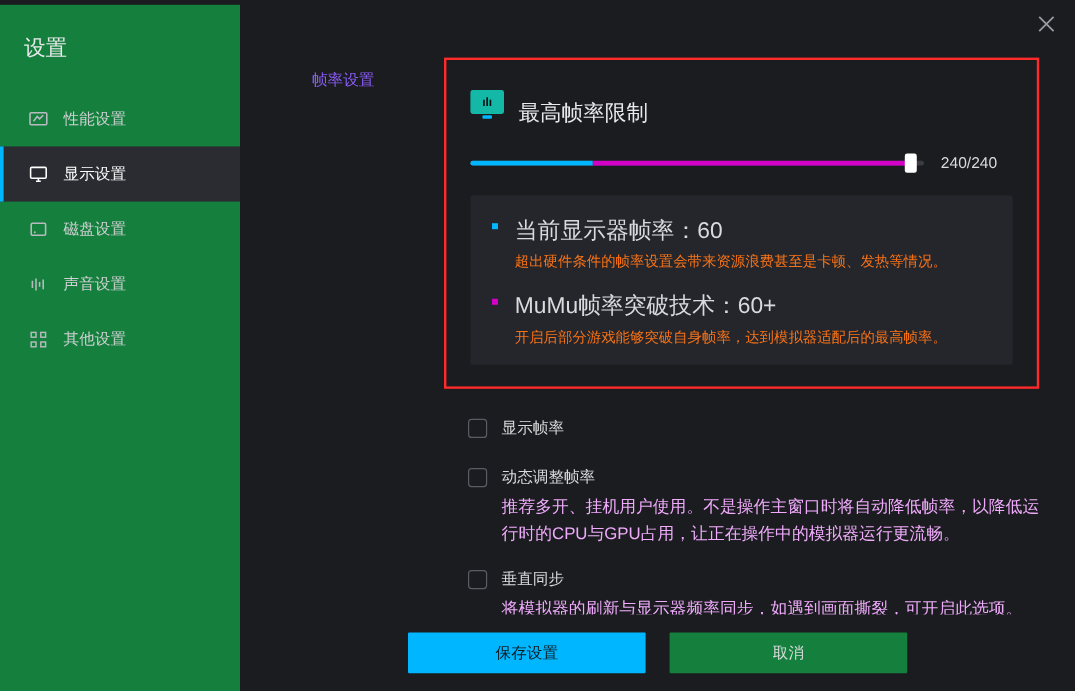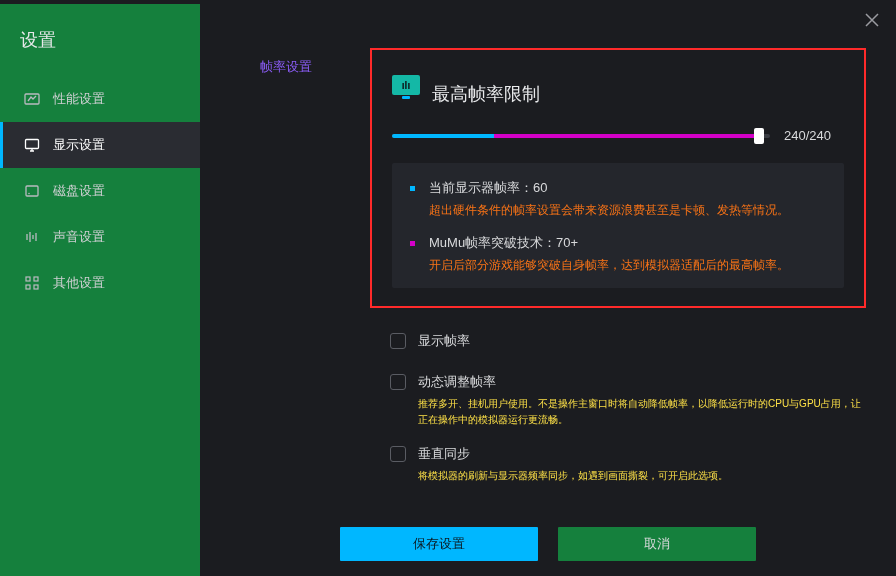--- a/index.html
+++ b/index.html
@@ -101,29 +101,29 @@
     border-radius: 2px;
     padding: 16px 18px 14px 18px;
   }
   .info-item { display: flex; margin-bottom: 14px; }
   .info-item:last-child { margin-bottom: 0; }
   .bullet {
     width: 5px; height: 5px; margin-top: 7px; margin-right: 14px; flex-shrink: 0;
   }
   .bullet.cyan { background: #00b7ff; }
   .bullet.magenta { background: #d400c8; }
-  .info-text .t1 { color: #d9dadc; font-size: 13px; margin-bottom: 4px; }
+  .info-text .t1 { color: #d9dadc; font-size: 19px; margin-bottom: 4px; }
   .info-text .t2 { color: #f97316; font-size: 12px; line-height: 1.55; }
   .check-row { display: flex; align-items: flex-start; padding: 8px 0 10px 20px; }
   .checkbox {
     width: 16px; height: 16px; border: 1px solid #5a5c63; border-radius: 3px;
     margin-right: 12px; margin-top: 1px; flex-shrink: 0; cursor: pointer;
   }
   .check-content .c-label { color: #d9dadc; font-size: 13px; margin-bottom: 5px; }
-  .check-content .c-desc { color: #fde047; font-size: 10px; line-height: 1.55; }
+  .check-content .c-desc { color: #f0abfc; font-size: 14px; line-height: 1.55; }
   .footer {
     position: absolute; left: 200px; right: 0; bottom: 0; height: 64px;
     display: flex; align-items: center; justify-content: center; gap: 20px;
   }
   .btn {
     width: 198px; height: 34px; display: flex; align-items: center; justify-content: center;
     font-size: 13px; cursor: pointer; border-radius: 1px;
   }
   .btn-primary { background: #00b7ff; color: #0b1a22; }
   .btn-secondary { background: #15803d; color: #d9dadc; }
@@ -210,21 +210,21 @@
           <div class="info-item">
             <span class="bullet cyan"></span>
             <div class="info-text">
               <div class="t1">当前显示器帧率：60</div>
               <div class="t2">超出硬件条件的帧率设置会带来资源浪费甚至是卡顿、发热等情况。</div>
             </div>
           </div>
           <div class="info-item">
             <span class="bullet magenta"></span>
             <div class="info-text">
-              <div class="t1">MuMu帧率突破技术：70+</div>
+              <div class="t1">MuMu帧率突破技术：60+</div>
               <div class="t2">开启后部分游戏能够突破自身帧率，达到模拟器适配后的最高帧率。</div>
             </div>
           </div>
         </div>
       </div>
 
       <div class="check-row">
         <div class="checkbox"></div>
         <div class="check-content">
           <div class="c-label">显示帧率</div>

